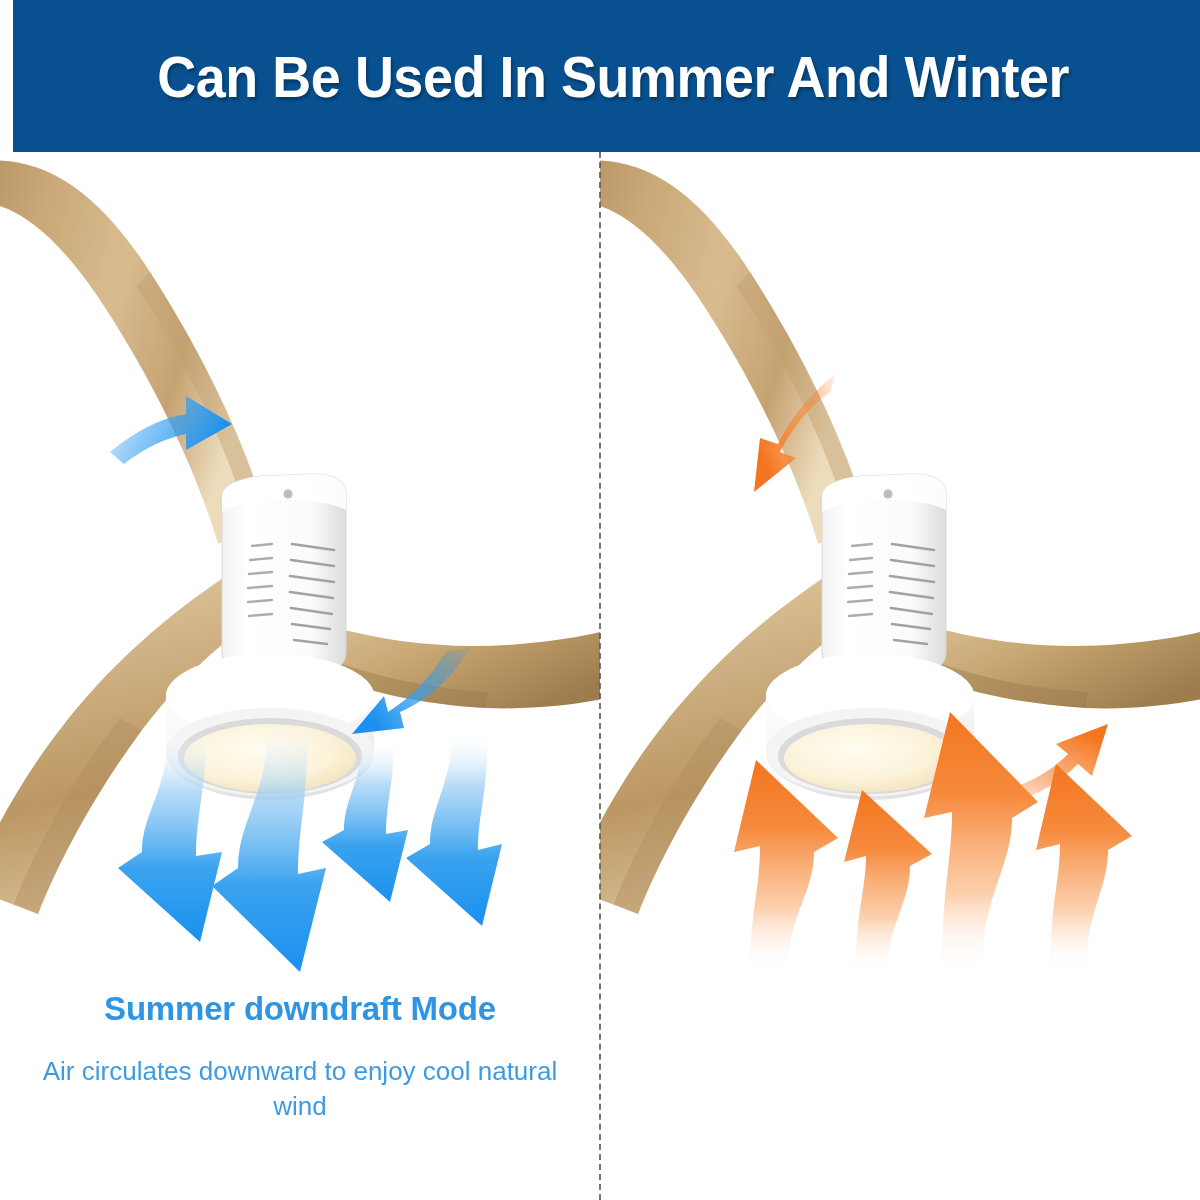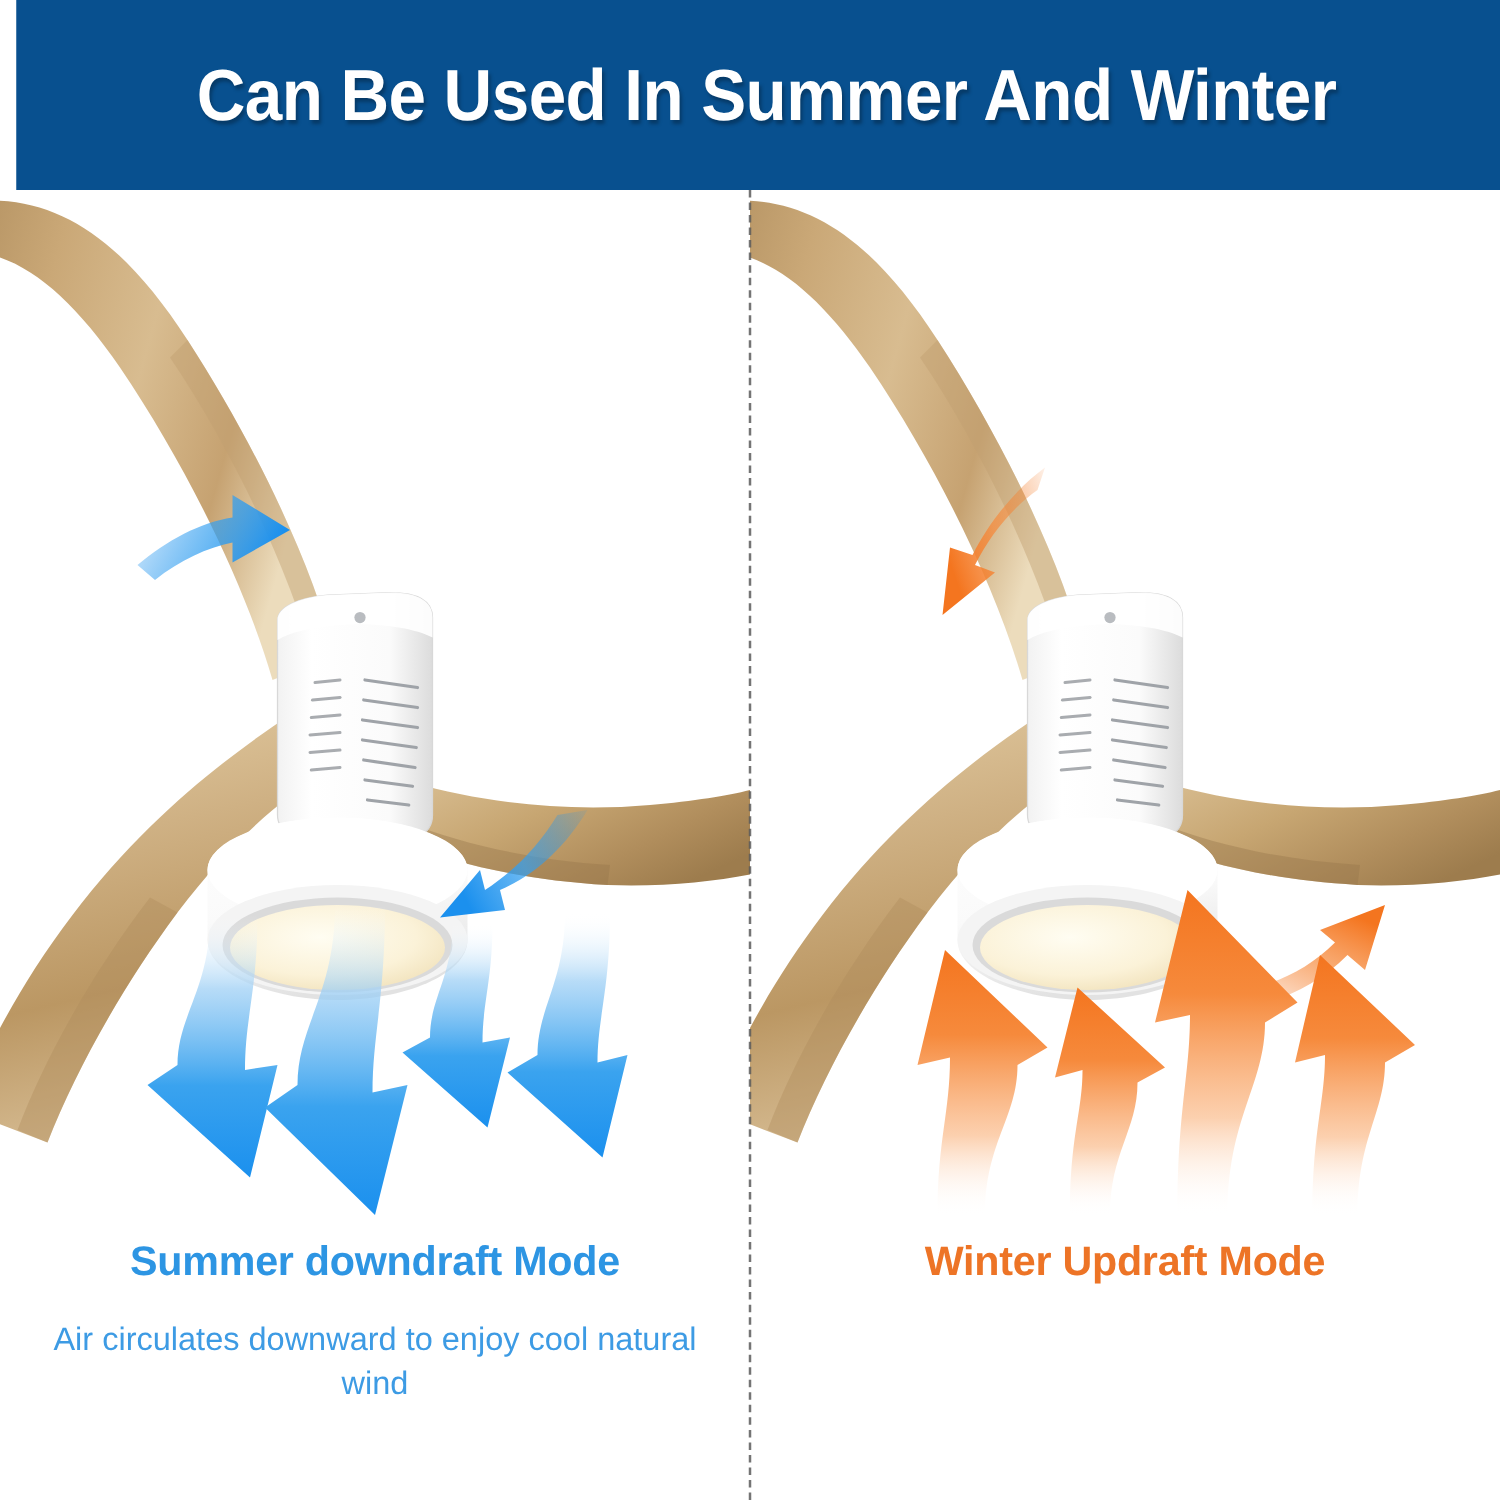--- a/index.html
+++ b/index.html
@@ -387,18 +387,17 @@
                    L266,704 C266,738 256,756 256,820 Z" fill="url(#upA)"></path>
           <path d="M382,820 C382,742 412,716 412,666 L438,650 L350,560 L324,666
                    L352,660 C352,708 342,736 342,820 Z" fill="url(#upA)"></path>
           <path d="M486,820 C486,758 508,738 508,698 L532,684 L456,612 L436,698
                    L460,692 C460,730 450,752 450,820 Z" fill="url(#upA)"></path>
         </g>
       </svg>
     </div>
 
     <div class="caption">
-      <p class="caption-title">Winter Updraft Mode</p>
     </div>
   </div>
 </div>
 
 <div class="divider"></div>
 
 </body></html>

